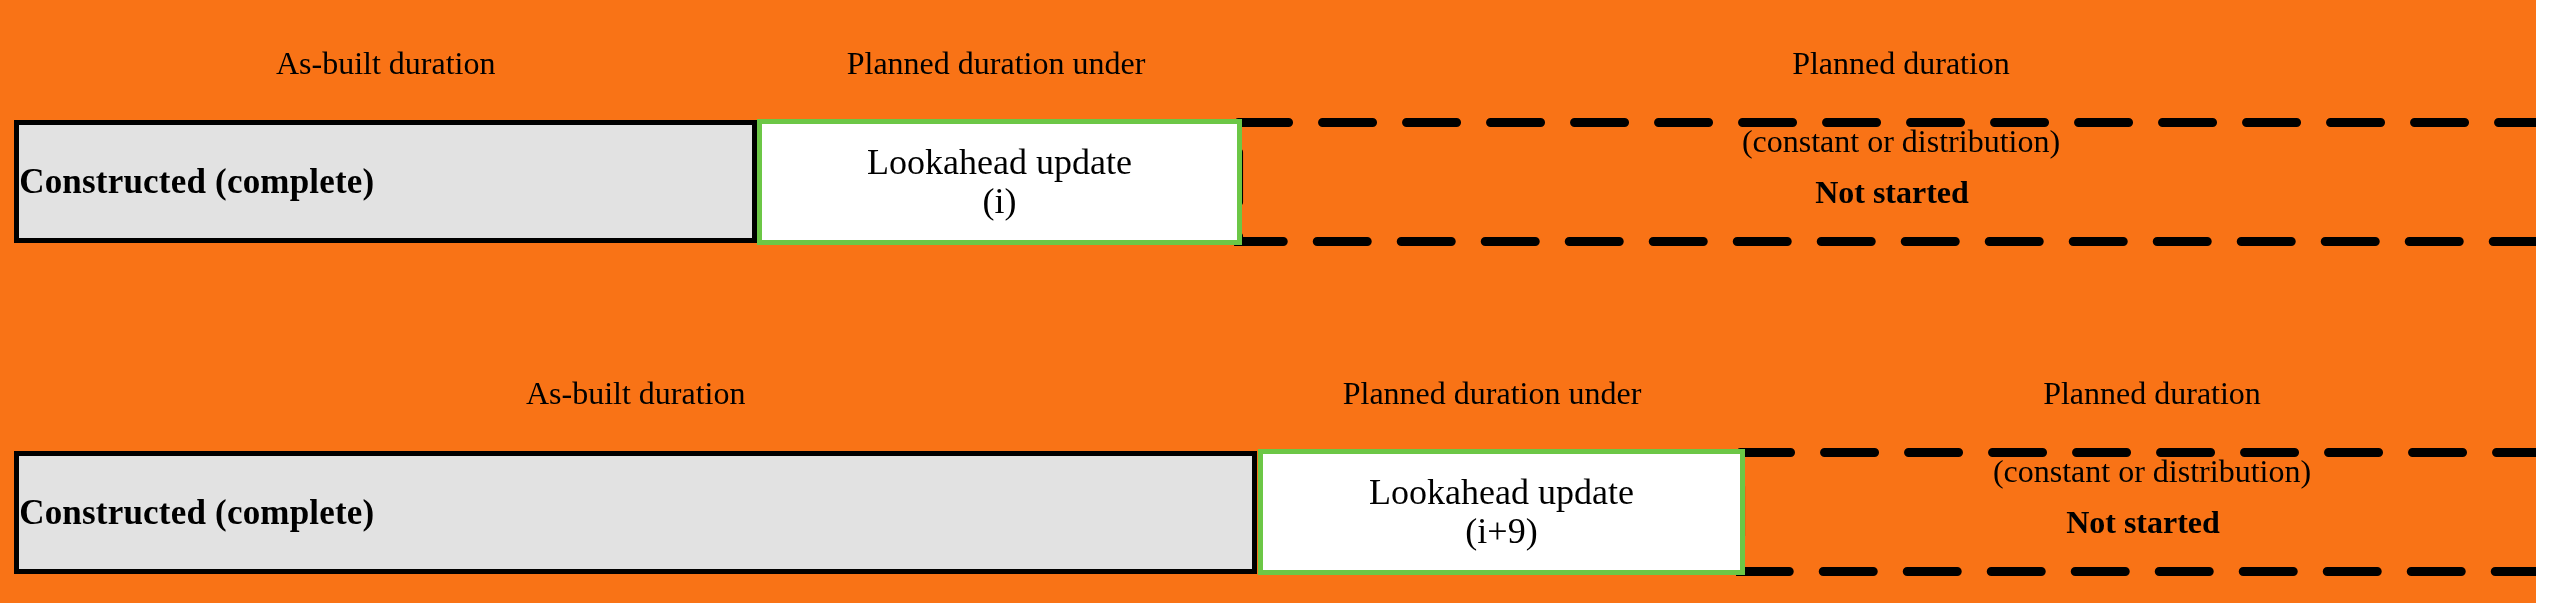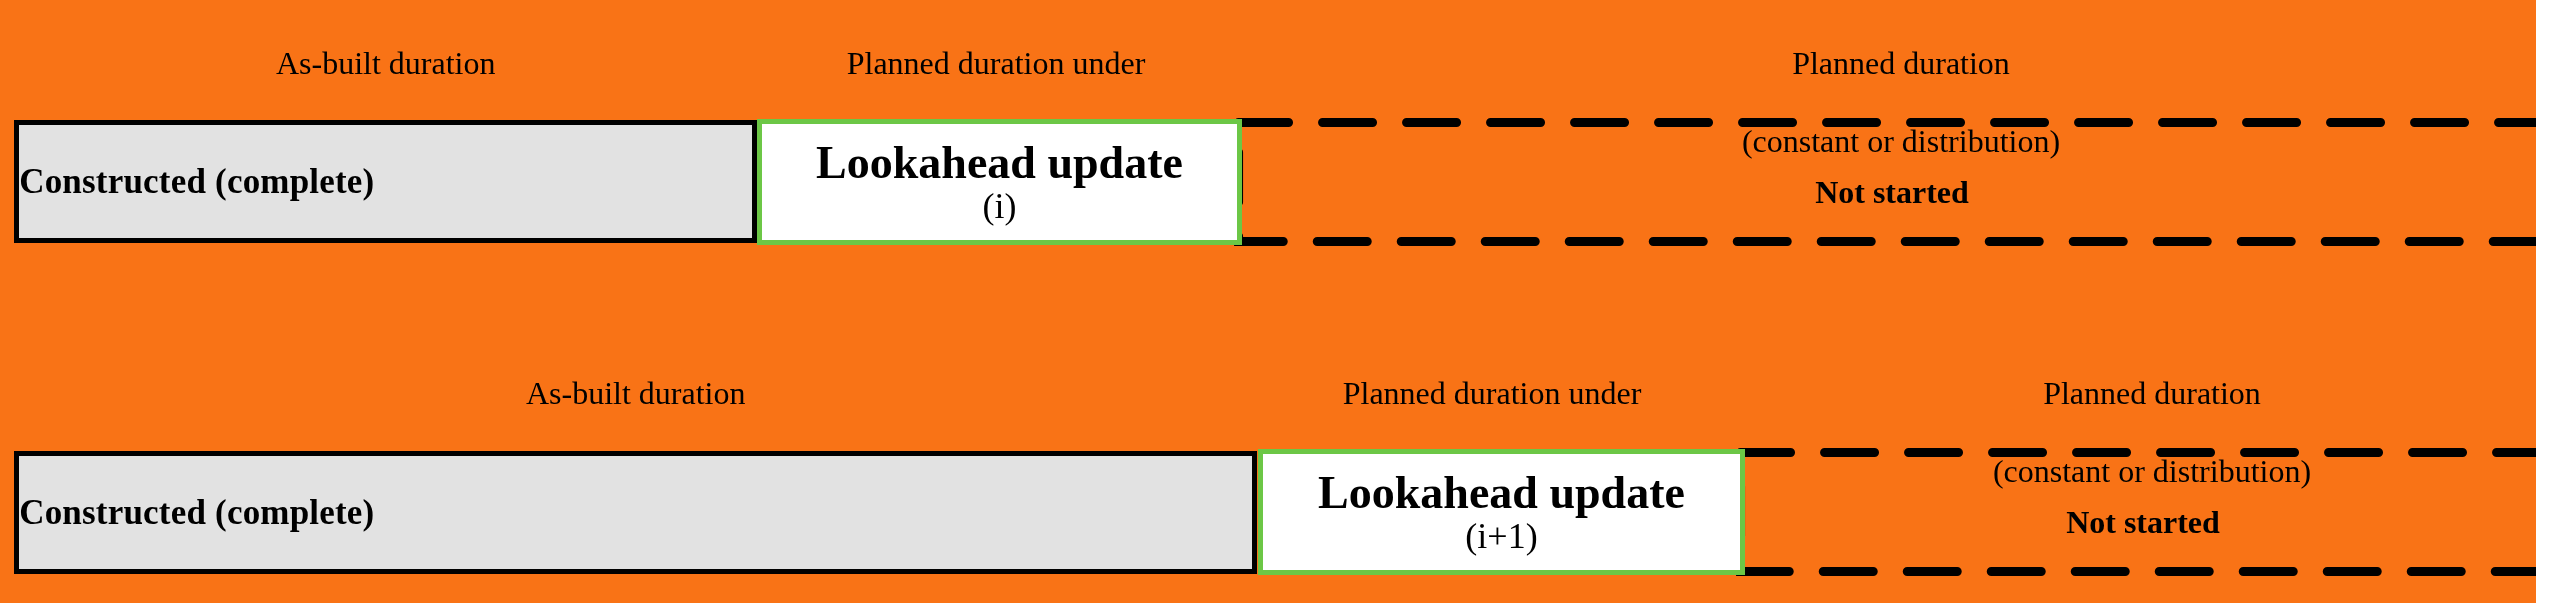--- a/index.html
+++ b/index.html
@@ -62,22 +62,22 @@
     box-sizing: border-box;
     background: #ffffff;
     border: 5.5px solid #6cc746;
     display: flex;
     flex-direction: column;
     align-items: center;
     justify-content: center;
     z-index: 4;
   }
   .seg-lookahead .seg-label {
-    font-weight: bold;
-    font-size: 46px;
+    font-weight: normal;
+    font-size: 36px;
     line-height: 1.08;
     color: #000000;
   }
   .seg-lookahead .seg-sub {
     font-weight: normal;
     font-size: 36px;
     line-height: 1.08;
     color: #000000;
   }
 
@@ -164,21 +164,21 @@
   </div>
 
   <div class="row" style="top:0; left:0; width:2576px; height:604px;">
 
     <div class="seg-asbuilt" style="left:14.2px; top:451px; width:1243px; height:123px;">
       <span class="seg-label">Constructed (complete)</span>
     </div>
 
     <div class="seg-lookahead" style="left:1258px; top:449px; width:487px; height:126px;">
       <span class="seg-label">Lookahead update</span>
-      <span class="seg-sub">(i+1)</span>
+      <span class="seg-sub">(i+9)</span>
     </div>
 
     <div class="seg-notstarted" style="left:1737px; top:449px; width:812px; height:126px;">
       <svg class="dash-svg" viewBox="0 0 1027 160" preserveAspectRatio="none">
         <rect x="4.5" y="4.5" width="1018" height="151" fill="none" stroke="#000000" stroke-width="9" stroke-linecap="round" stroke-dasharray="50 34" vector-effect="non-scaling-stroke"></rect>
       </svg>
       <span class="seg-label">Not started</span>
     </div>
 
   </div>

